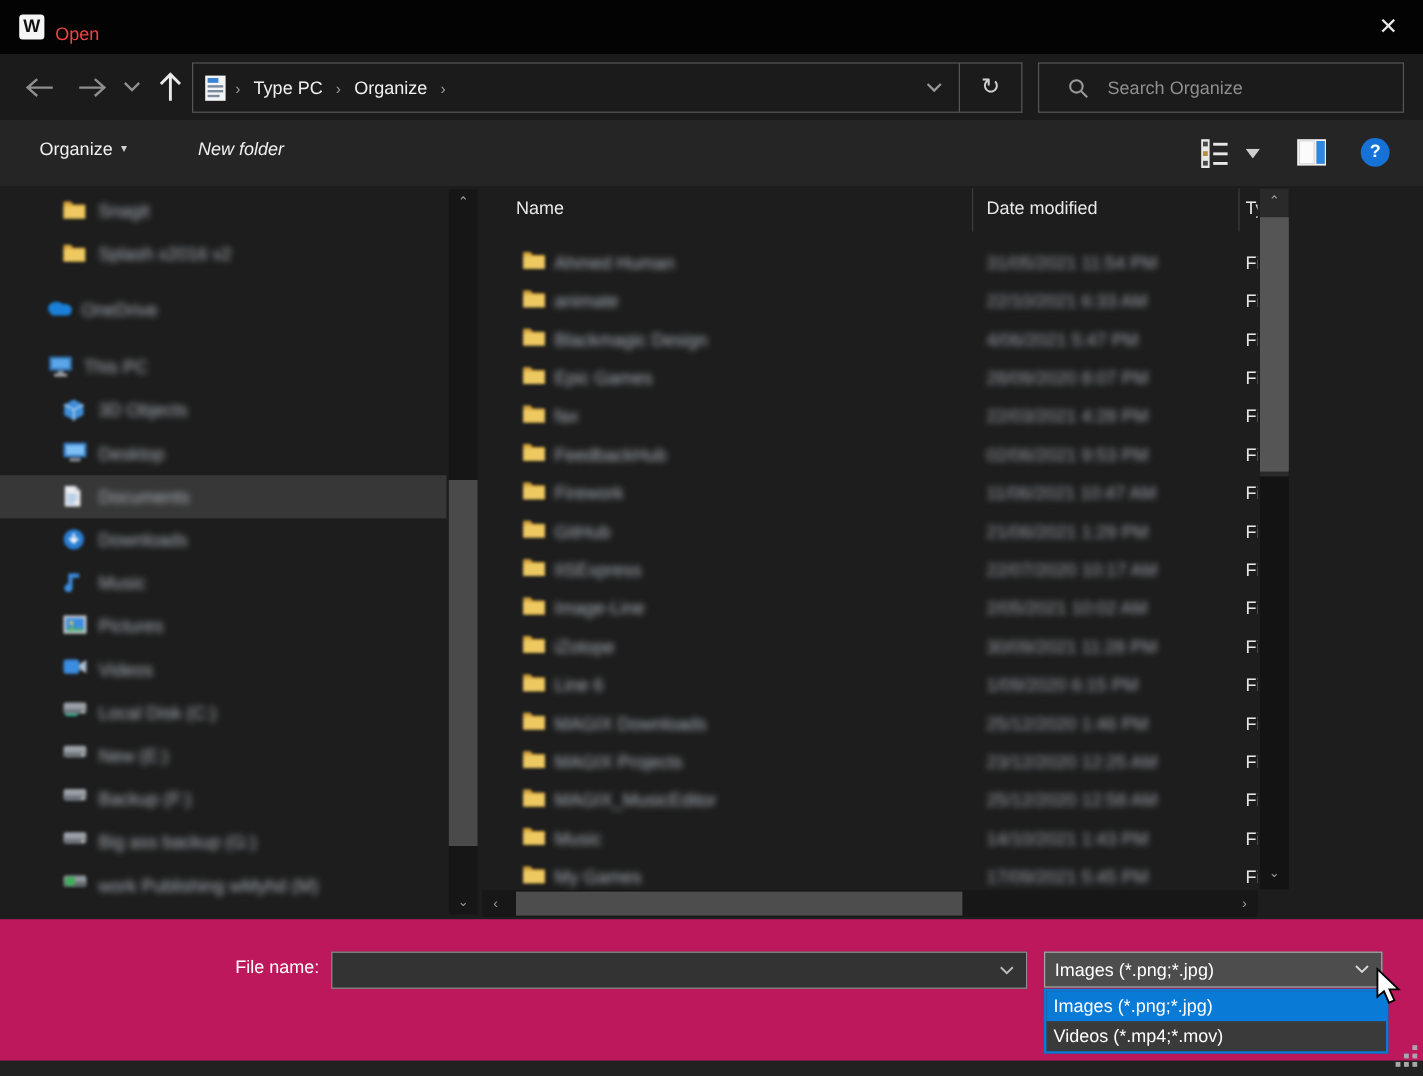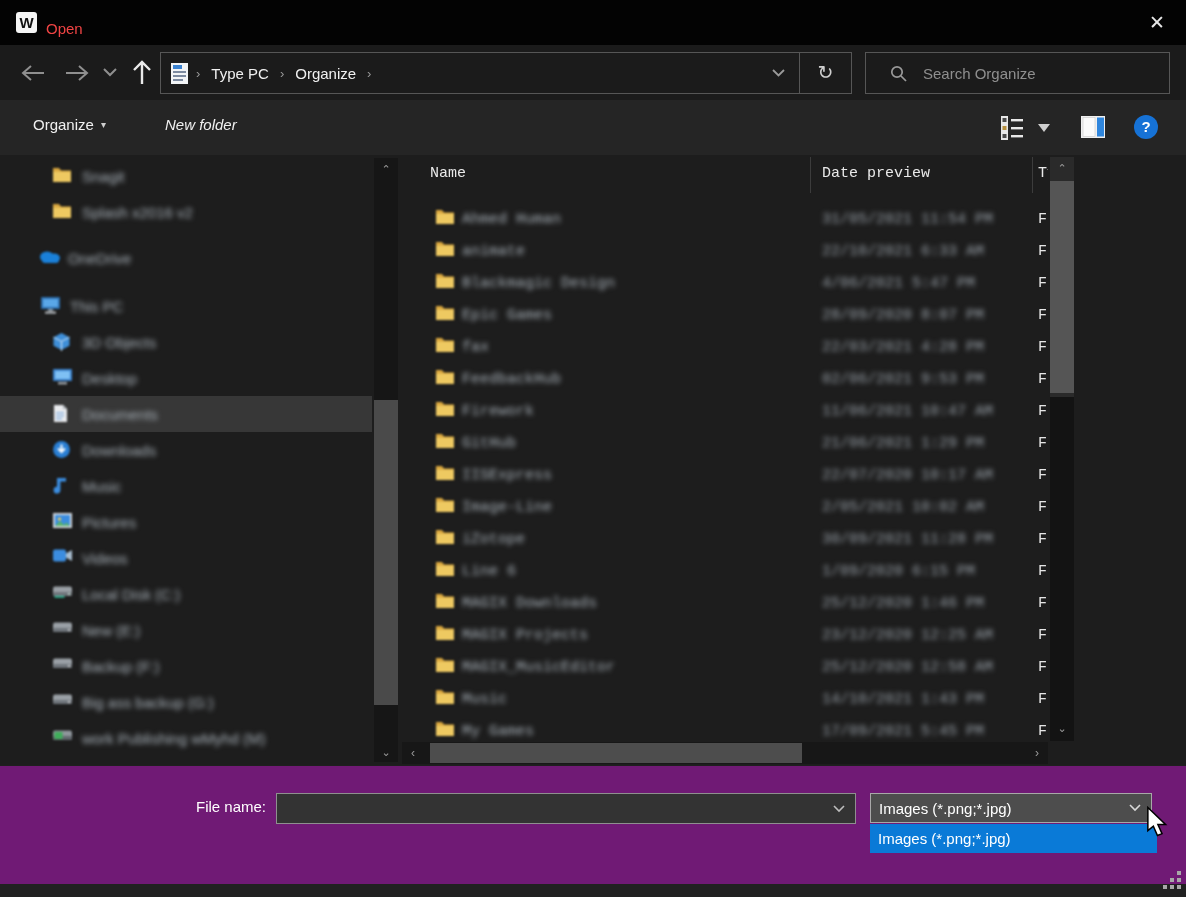--- a/index.html
+++ b/index.html
@@ -46,42 +46,42 @@
   .side-item { position:absolute; left:0; width:372px; height:36px; display:flex; align-items:center; }
   .side-item.selected { background:#373737; }
   .sicon { width:22px; height:20px; flex:0 0 22px; filter:blur(1.3px); }
   .slabel { margin-left:8px; color:#a9b2ba; filter:blur(2.7px); white-space:nowrap; }
   .scrollbar-v { background:#161616; }
   .sb-arrow { position:absolute; left:0; width:24px; height:18px; color:#9a9a9a; font-size:11px;
     text-align:center; line-height:18px; }
   .sb-thumb { position:absolute; left:0; width:24px; background:#4a4a4a; }
 
   
-  .filelist { left:402px; top:0; width:646px; height:610px; overflow:hidden;font-family:Liberation Mono, monospace; }
+  .filelist { left:402px; top:0; width:646px; height:610px; overflow:hidden; }
   .flh-label { position:absolute; top:10px; color:#e9e9e9; }
   .col-sep { position:absolute; top:2px; width:1px; height:36px; background:#3c3c3c; }
   .sort-caret { position:absolute; left:210px; top:-6px; color:#b9b9b9; font-size:11px; }
   .frow { position:absolute; left:0; width:646px; height:32px; }
   .ficon { position:absolute; left:33px; top:4px; width:19px; height:19px; filter:blur(1.2px); }
   .fname { position:absolute; left:60px; top:7px; color:#a9b2ba; filter:blur(2.7px); white-space:nowrap; }
   .fdate { position:absolute; left:420px; top:7px; color:#99a1a9; filter:blur(2.7px); white-space:nowrap; }
   .ftype { position:absolute; left:636px; top:7px; width:13px; overflow:hidden; color:#e6e6e6; white-space:nowrap; }
   .vtrack { left:1050px; top:2px; width:24px; height:584px; background:#131313; }
   .vtrack-top { position:absolute; left:0; top:0; width:24px; height:240px; background:#2a2a2a; }
   .hscroll { left:402px; top:587px; width:646px; height:22px; background:#171717; }
   .hs-arrow { position:absolute; top:0; width:18px; height:22px; color:#9a9a9a; font-size:12px;
     text-align:center; line-height:22px; }
   .hs-thumb { position:absolute; left:28px; top:1px; width:372px; height:20px; background:#4d4d4d; }
 
   
   .preview { left:1076px; top:0; width:110px; height:610px; background:#1a1a1a; border-left:1px solid #0c0c0c; }
   .preview-msg { position:absolute; left:8px; top:280px; width:96px; text-align:left; color:#f0f0f0; line-height:25px; }
 
   
-  .footer { left:0; top:765px; width:1186px; height:119px; background:#701a75; border-top:1px solid #1f1f1f; }
+  .footer { left:0; top:765px; width:1186px; height:119px; background:#be185d; border-top:1px solid #1f1f1f; }
   .fn-label { left:184px; top:32px; width:82px; text-align:right; color:#ffffff; }
   .fn-input { left:276px; top:27px; width:580px; height:31px; background:#333333; border:1px solid #8f8f8f;
     display:flex; align-items:center; }
   .fn-chevron { margin-left:auto; margin-right:10px; color:#bdbdbd; font-size:11px; }
   .ft-combo { left:870px; top:27px; width:282px; height:30px; background:#4d4d4d; border:1px solid #a8a8a8;
     display:flex; align-items:center; padding-left:8px; color:#ffffff; }
   .ft-chevron { margin-left:auto; margin-right:10px; color:#e0e0e0; font-size:11px; }
   .ft-dropdown { left:870px; top:58px; width:287px; background:#3a3a3a; border:2px solid #0a7ad7; z-index:5; }
   .ft-opt { height:25px; line-height:25px; padding-left:6px; color:#ffffff; white-space:nowrap; }
   .ft-opt.selected { background:#0a7ad7; }
@@ -330,21 +330,21 @@
     <div class="sb-arrow" style="top:2px;">⌃</div>
     <div class="sb-thumb" style="top:242px;height:305px;"></div>
     <div class="sb-arrow" style="top:585px;">⌄</div>
   </div>
 
   <div class="abs filelist">
     <div class="abs" style="left:0;top:0;width:646px;height:40px;">
       <div class="sort-caret">⌃</div>
       <div class="flh-label" style="left:28px;">Name</div>
       <div class="col-sep" style="left:408px;"></div>
-      <div class="flh-label" style="left:420px;">Date preview</div>
+      <div class="flh-label" style="left:420px;">Date modified</div>
       <div class="col-sep" style="left:630px;"></div>
       <div class="flh-label" style="left:636px;width:13px;overflow:hidden;white-space:nowrap;">Type</div>
     </div>
     <div id="file-rows">
         <div class="frow" style="top: 49px;">
           <span class="ficon"><svg width="20" height="17" viewBox="0 0 20 17">
               <path d="M1 2h6l2 2.4h10V16H1z" fill="#d9a73f"></path>
               <path d="M1 5.6h18V16H1z" fill="#eec961"></path>
             </svg></span>
           <span class="fname">Ahmed Human</span>
@@ -526,20 +526,21 @@
   <div class="abs ft-combo">
     <span>Images (*.png;*.jpg)</span>
     <span class="ft-chevron">
       <svg class="glyph" width="12" height="8" viewBox="0 0 12 8">
           <path d="M1 1l5 5 5-5" stroke="#d8d8d8" stroke-width="1.6" fill="none"></path>
         </svg>
     </span>
   </div>
   <div class="abs ft-dropdown" id="ft-options">
       <div class="ft-opt selected">Images (*.png;*.jpg)</div>
+      <div class="ft-opt">Videos (*.mp4;*.mov)</div>
     </div>
 </div>
 
 <div class="abs bottomstrip"></div>
 <div class="abs grip">
   <i style="left:14px;top:0;"></i>
   <i style="left:14px;top:7px;"></i>
     <i style="left:7px;top:7px;"></i>
   <i style="left:14px;top:14px;"></i>
     <i style="left:7px;top:14px;"></i>

